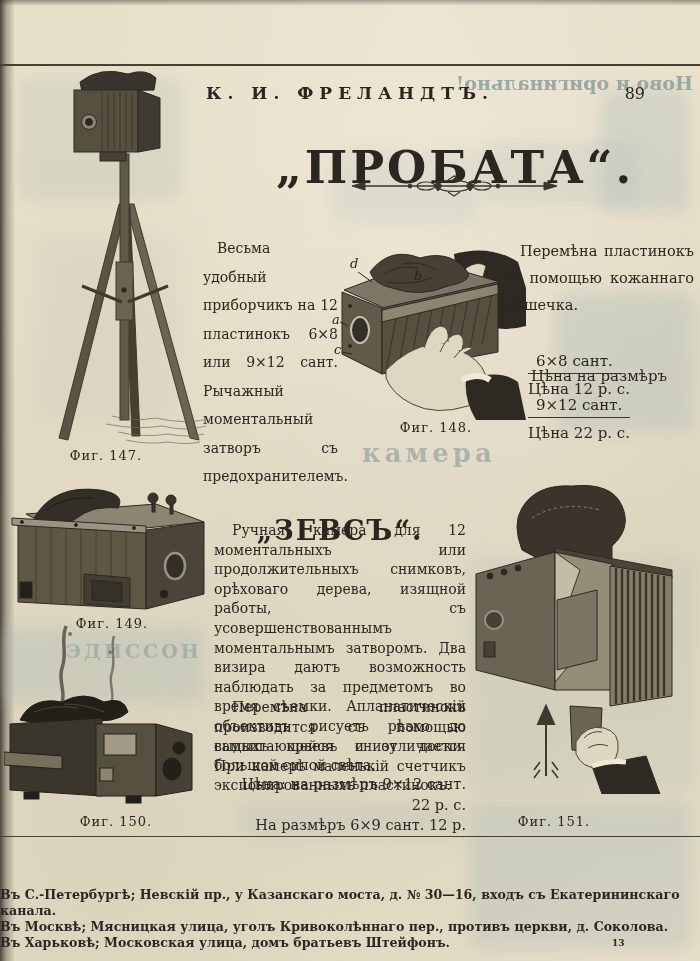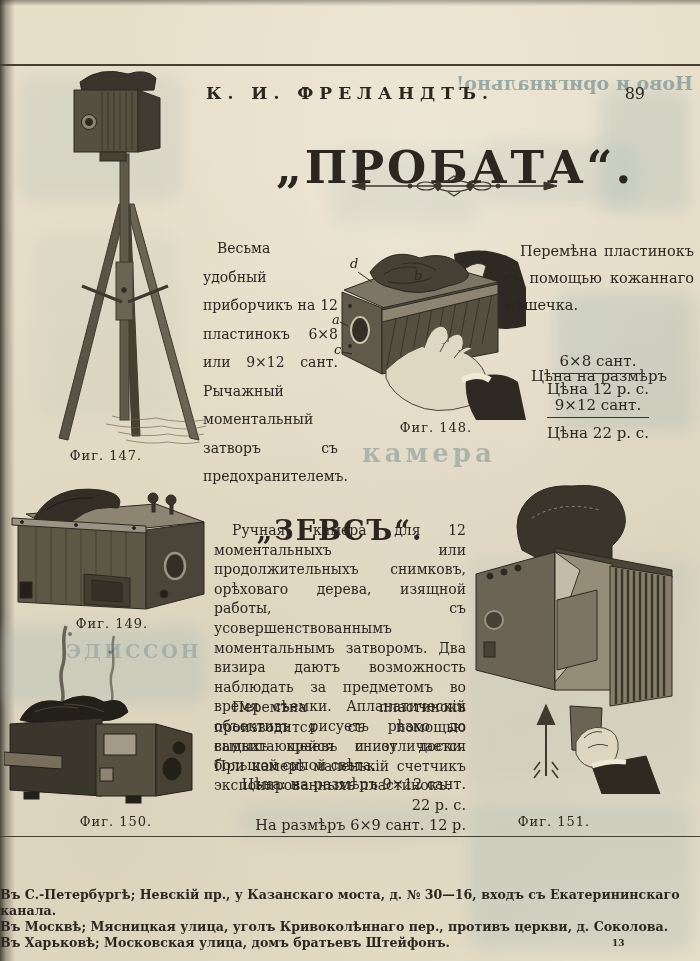--- a/index.html
+++ b/index.html
@@ -28,21 +28,21 @@
   
   .title-probata{top:96px;left:230px;width:450px;text-align:center;font-size:45px;
                  font-weight:bold;letter-spacing:3px;z-index:2;}
   .title-zevs{top:470px;left:215px;width:250px;text-align:center;font-size:27px;
               font-weight:bold;letter-spacing:2px;z-index:2;}
   
   .txt{position:absolute;z-index:2;text-align:justify;}
   .intro{top:234px;left:203px;width:135px;font-size:14px;line-height:28.5px;text-indent:14px;}
   .platechange{top:238px;left:504px;width:190px;font-size:14.5px;line-height:27px;text-indent:16px;}
   .price-header{top:322px;left:504px;width:190px;text-align:center;font-size:15px;z-index:2;}
-  .price-block{position:absolute;left:528px;width:140px;text-align:center;font-size:15px;z-index:2;}
+  .price-block{position:absolute;left:528px;width:140px;font-size:15px;z-index:2;}
   .price-size{display:inline-block;padding:0 8px 3px 8px;border-bottom:1.6px solid #3b362c;}
   .price-val{margin-top:6px;}
   .zpara1{top:521px;left:214px;width:252px;font-size:14px;line-height:19.6px;text-indent:18px;}
   .zpara2{top:698px;left:214px;width:252px;font-size:14px;line-height:19.6px;text-indent:18px;}
   .zprice{top:774px;left:214px;width:252px;font-size:14.5px;line-height:20.5px;text-indent:10px;
           text-align:right;}
   
   .cap{position:absolute;font-size:13px;font-weight:normal;letter-spacing:1px;z-index:3;
        width:100px;text-align:center;}
   

